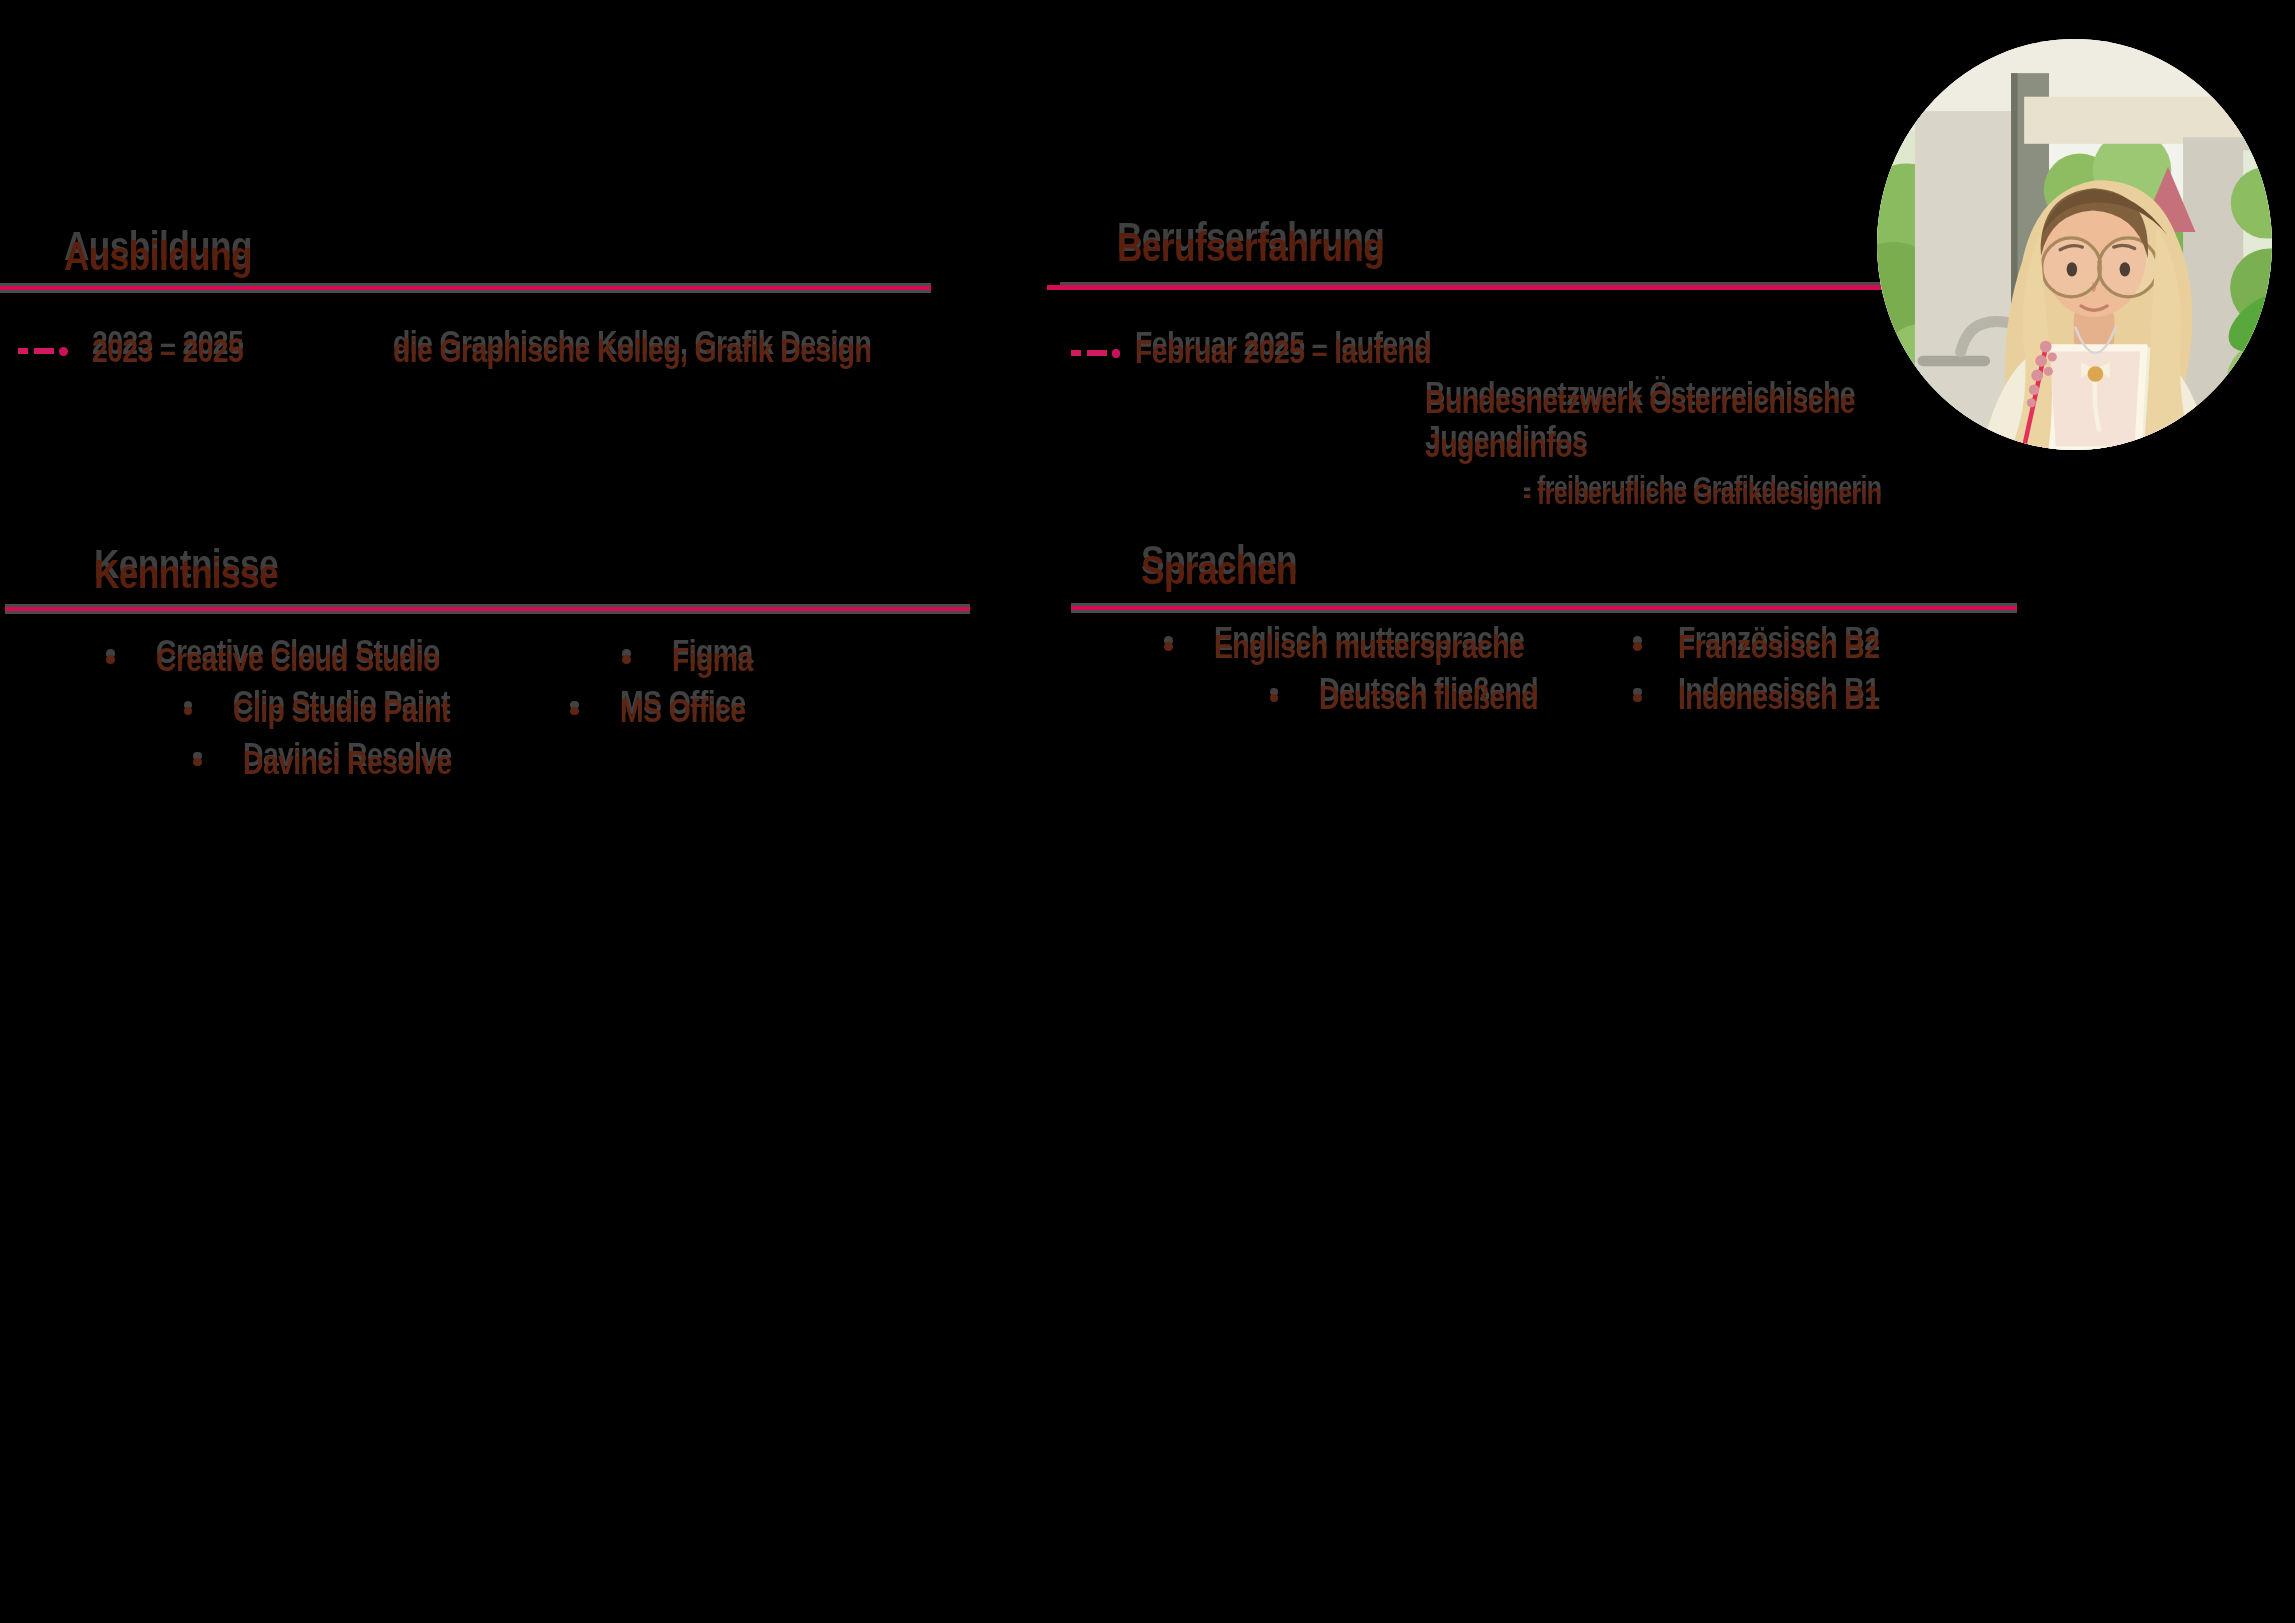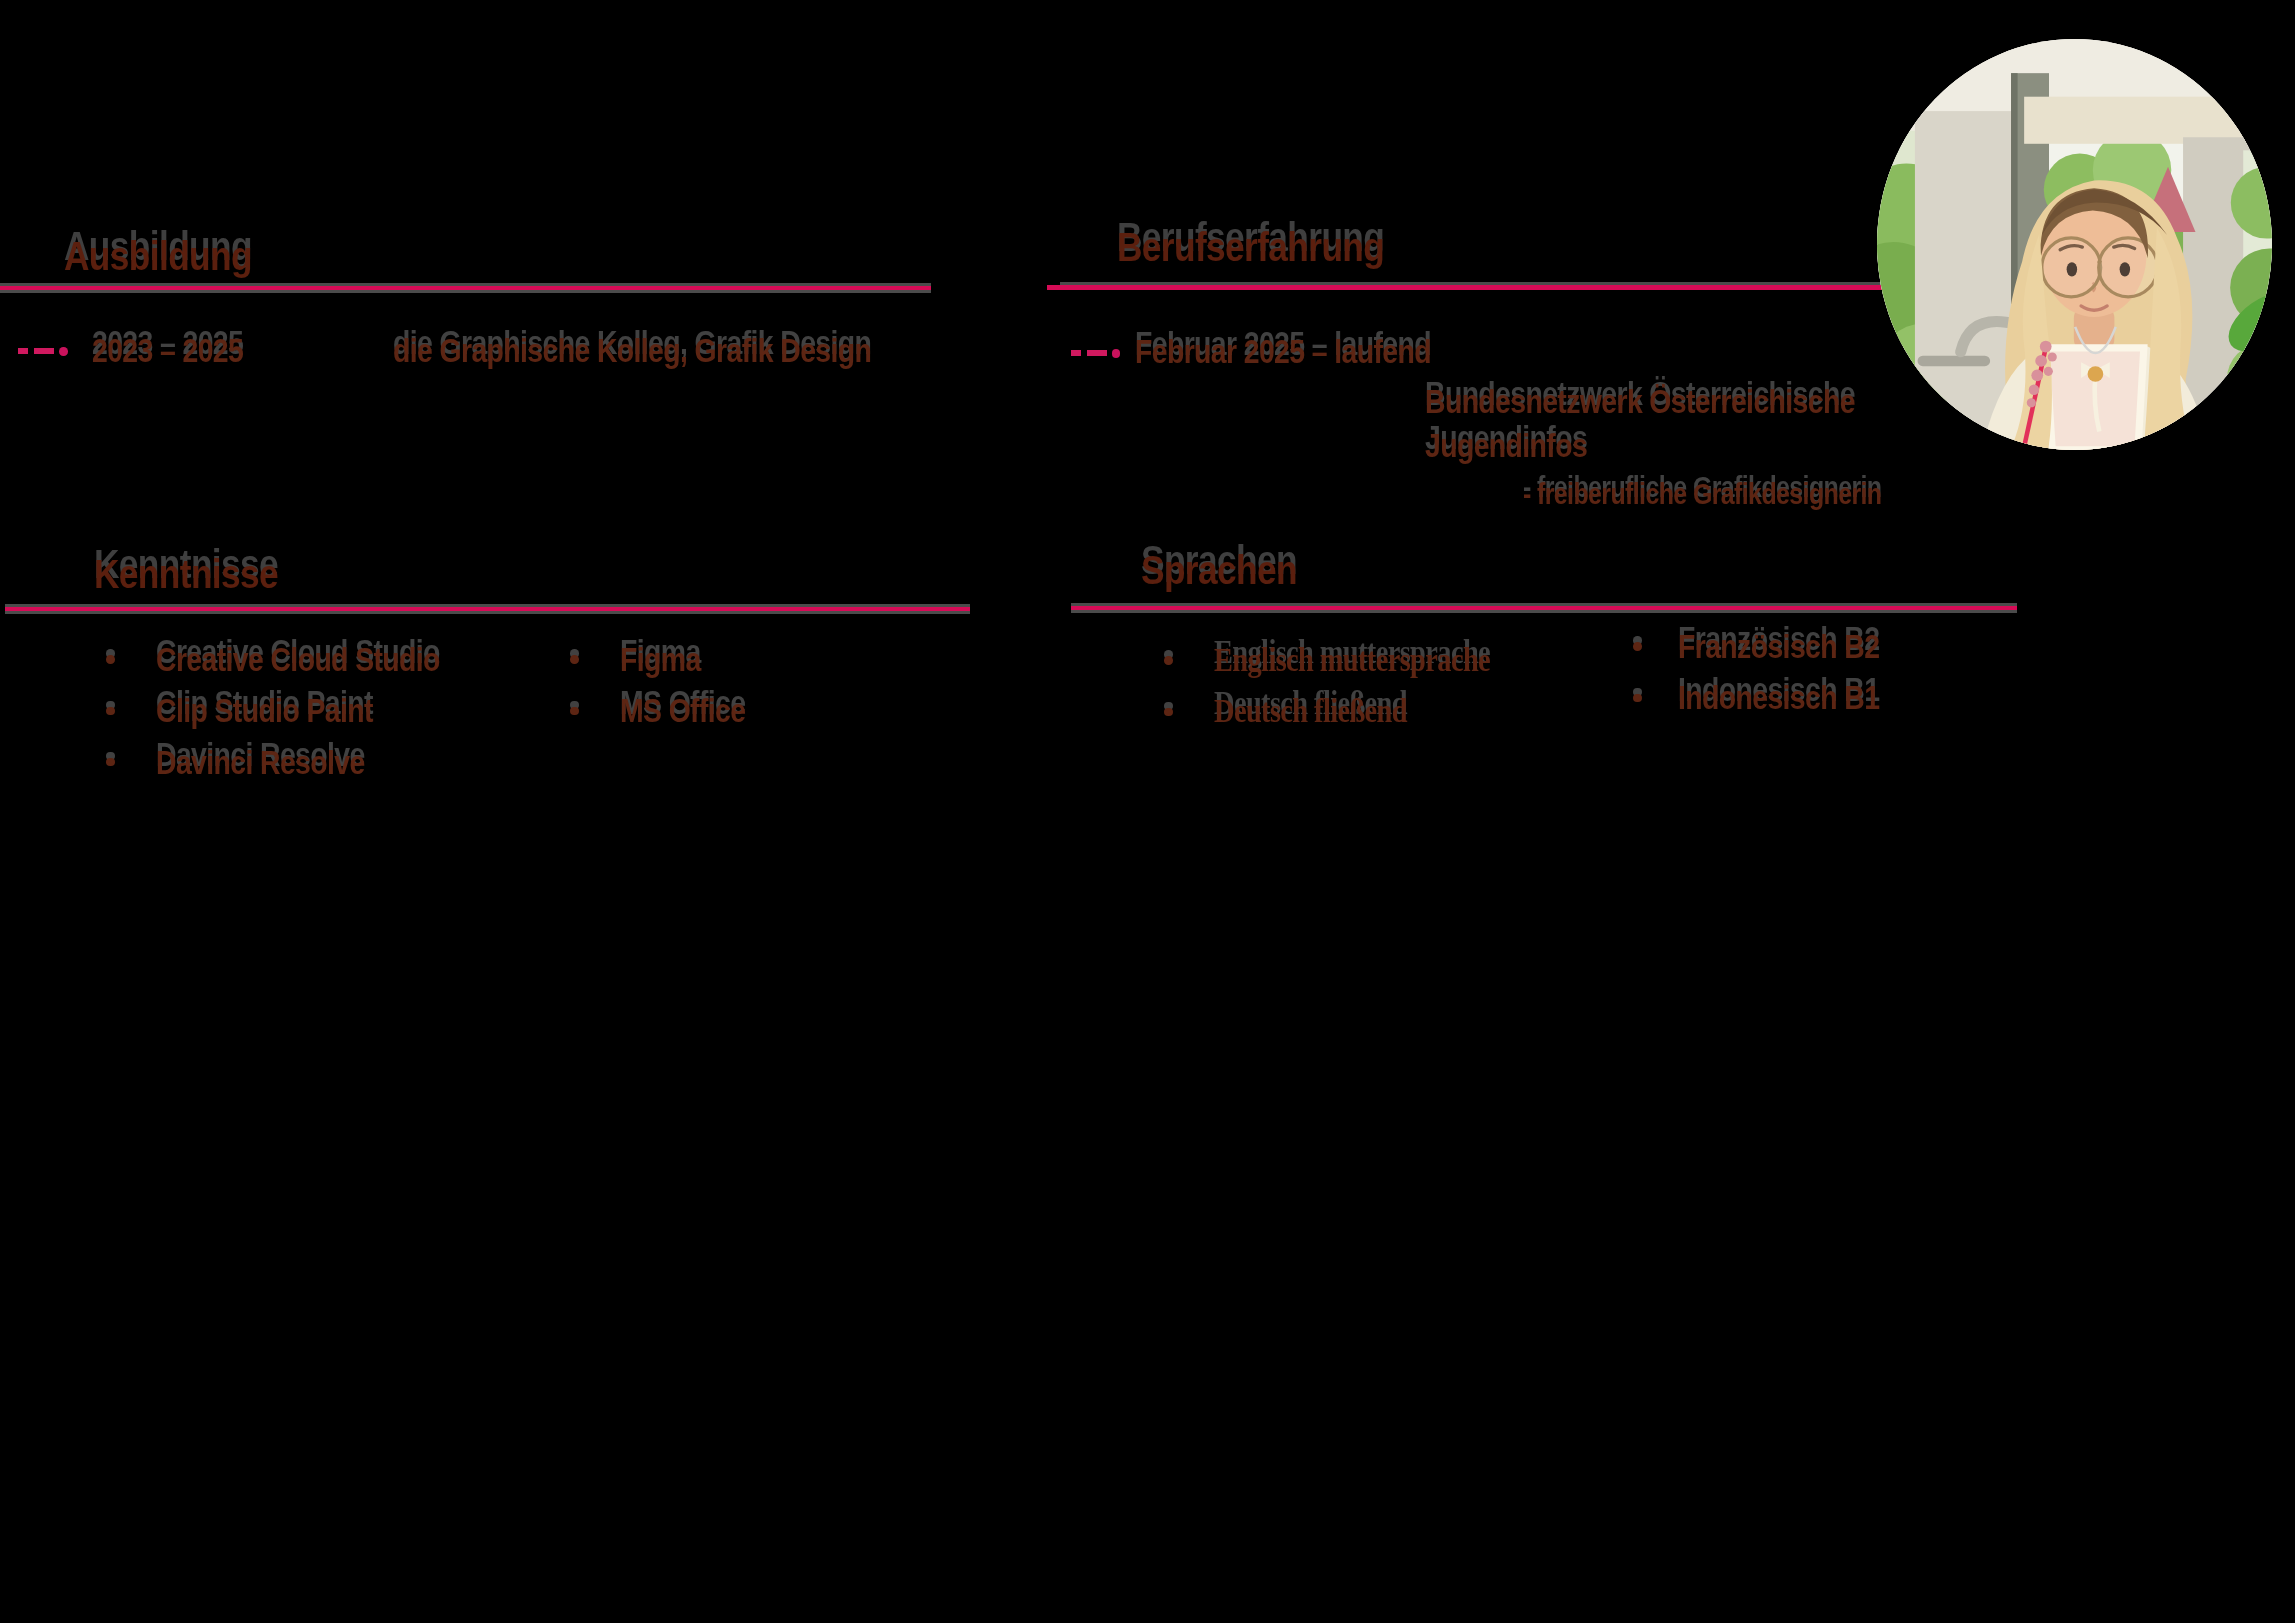--- a/index.html
+++ b/index.html
@@ -29,21 +29,21 @@
   .rule{position:absolute;height:9.8px;background:#4b4b4b;}
   .rule .pink{position:absolute;left:0;right:0;top:3.3px;height:3.9px;background:#d60b56;}
   .rule2-grey{position:absolute;background:#4b4b4b;height:3.3px;}
   .rule2-pink{position:absolute;background:#d60b56;height:4.6px;}
   
   .marker{position:absolute;display:flex;align-items:center;height:8.5px;}
   .marker .d1{width:9.8px;height:5.9px;background:#d0195f;}
   .marker .d2{width:20px;height:5.9px;background:#d0195f;margin-left:5.9px;}
   .marker .dot{width:8.5px;height:8.5px;border-radius:50%;background:#c9125c;margin-left:5.2px;}
   
-  .li{display:flex;align-items:center;height:33px;margin-bottom:18.3px;}
+  .li{display:flex;align-items:center;height:33px;margin-bottom:18.3px;justify-content:flex-end;}
   .li .dot{
     flex:0 0 8.5px;width:8.5px;height:8.5px;border-radius:50%;
     background:#5d2513;box-shadow:0 -5.9px 0 #414141;margin-right:41px;
   }
   .li.l2 .dot{margin-right:36px;}
   
   .photo{
     position:absolute;left:1877px;top:39px;width:395px;height:411px;
     border-radius:50%;overflow:hidden;background:#e8e6df;
   }
@@ -103,21 +103,21 @@
   <div class="li">
     <span class="dot"></span>
     <span class="body-txt">MS Office</span>
   </div>
 </div>
 
 <div class="abs h-title" style="left:1141px;top:550px;">Sprachen</div>
 <div class="rule" style="left:1071px;top:603px;width:946px;">
   <div class="pink"></div>
 </div>
-<div class="abs" style="left:1164px;top:644px;font-family:Liberation Serif, serif;">
+<div class="abs" style="left:1164px;top:630px;">
   <div class="li">
     <span class="dot"></span>
     <span class="body-txt">Englisch muttersprache</span>
   </div>
   <div class="li">
     <span class="dot"></span>
     <span class="body-txt">Deutsch fließend</span>
   </div>
 </div>
 <div class="abs" style="left:1633px;top:630px;">

